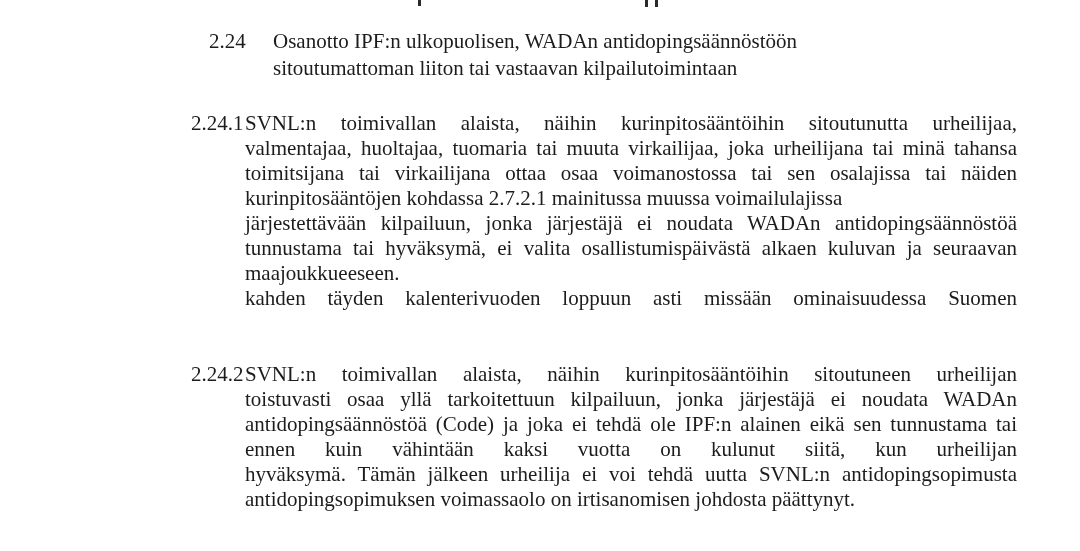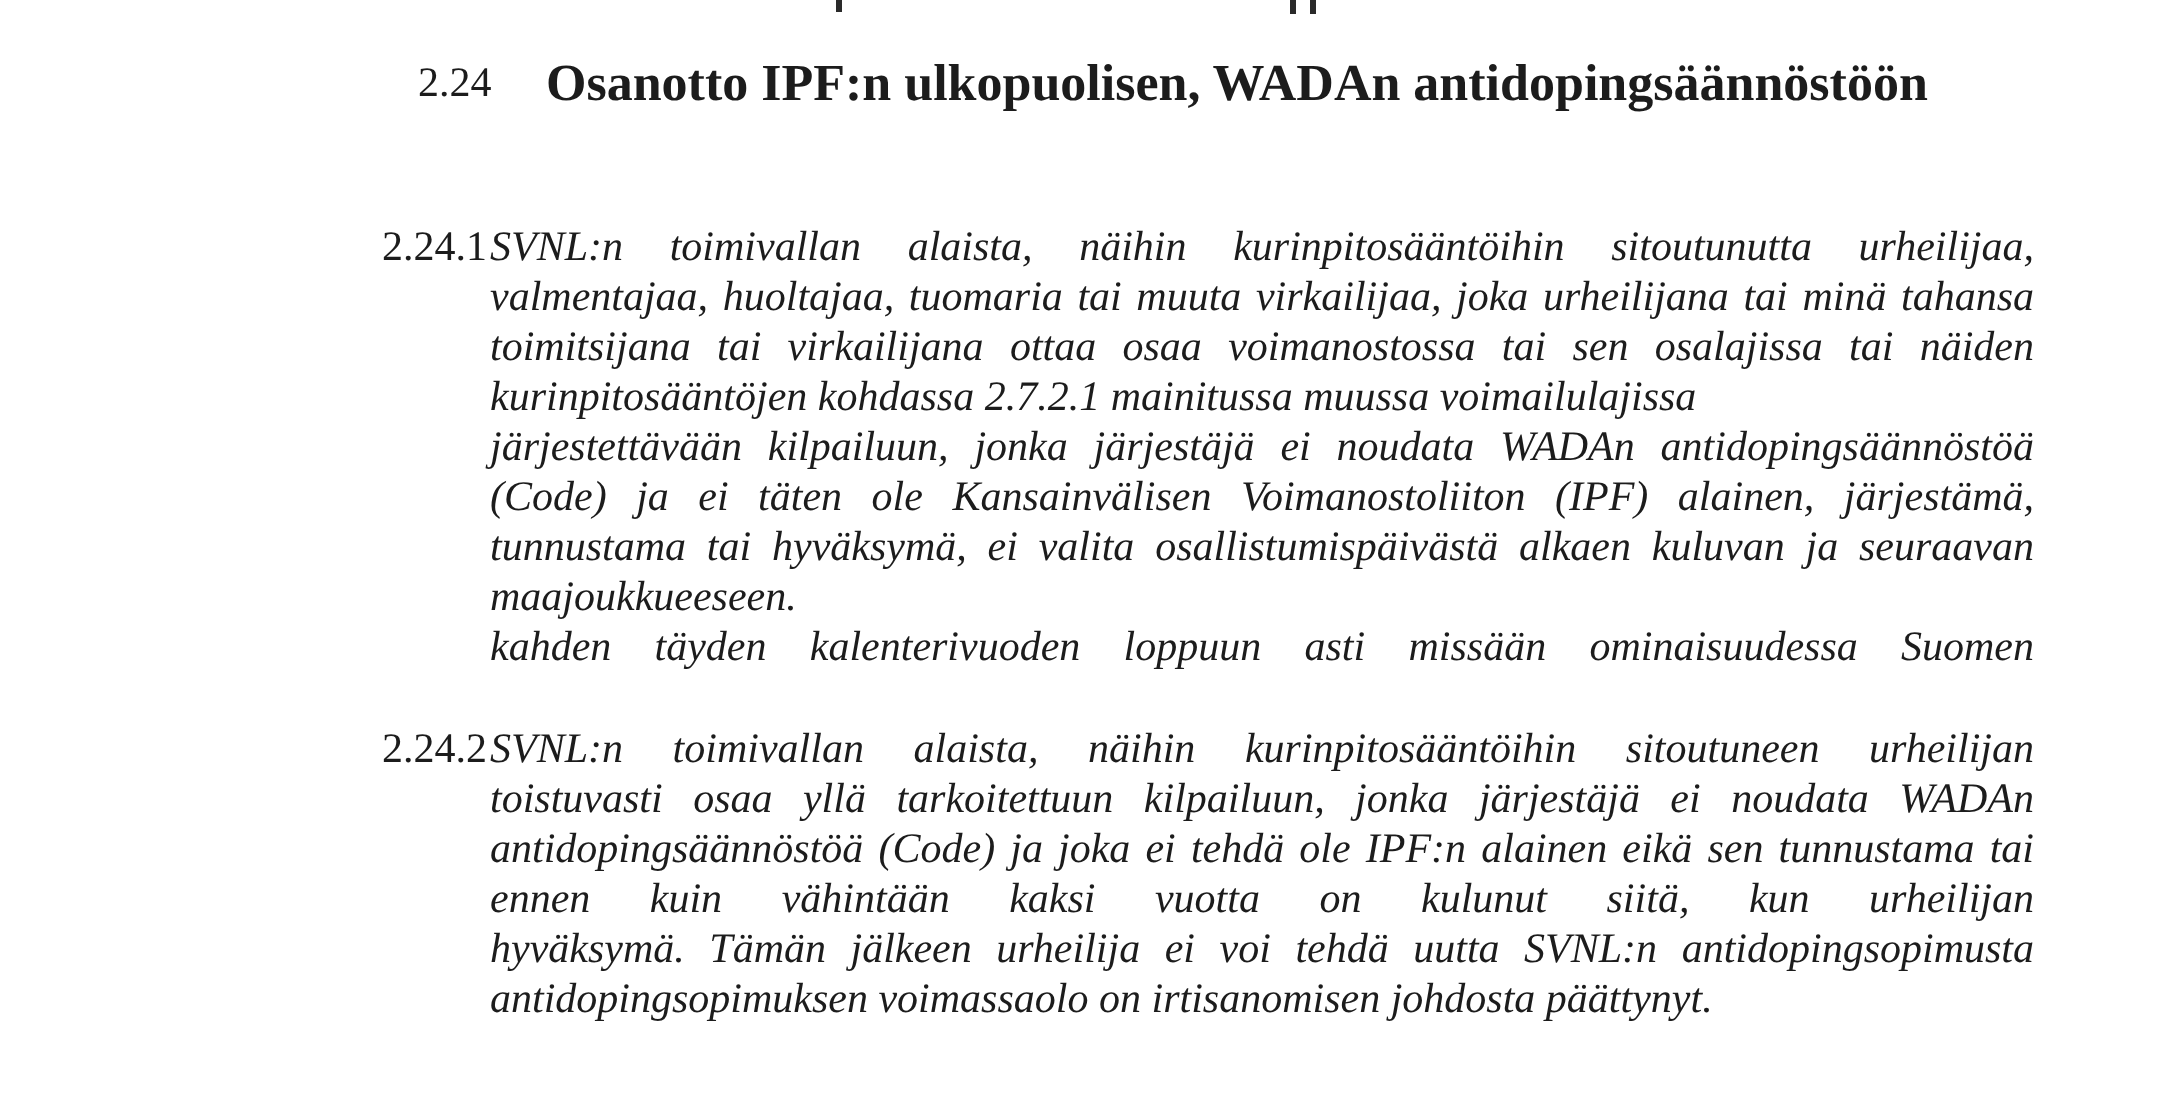--- a/index.html
+++ b/index.html
@@ -42,23 +42,23 @@
     line-height: 27px;
     font-weight: 400;
   }
   .heading-text {
     position: absolute;
     left: 273px;
     top: 0;
     width: 780px;
   }
   .hline {
-    font-size: 26px;
+    font-size: 21px;
     line-height: 27px;
-    font-weight: 700;
+    font-weight: 400;
     white-space: nowrap;
   }
 
   .clause {
     position: absolute;
     left: 0;
     width: 1080px;
   }
   .clause-1 { top: 111px; }
   .clause-2 { top: 362px; }
@@ -68,21 +68,20 @@
     top: 0;
     font-size: 21px;
     line-height: 25px;
     font-weight: 400;
   }
   .clause-text {
     position: absolute;
     left: 245px;
     top: 0;
     width: 772px;
-    font-style: italic;
   }
   .line {
     font-size: 21px;
     line-height: 25px;
     text-align: justify;
     text-align-last: justify;
     text-justify: inter-word;
     white-space: normal;
   }
   .line.flush {
@@ -96,32 +95,32 @@
 <div class="page">
 
   <div class="frag frag-1"></div>
   <div class="frag frag-2a"></div>
   <div class="frag frag-2b"></div>
 
   <div class="heading-block">
     <span class="heading-num">2.24</span>
     <div class="heading-text">
       <div class="hline">Osanotto IPF:n ulkopuolisen, WADAn antidopingsäännöstöön</div>
+      <div class="hline">sitoutumattoman liiton tai vastaavan kilpailutoimintaan</div>
     </div>
   </div>
 
   <div class="clause clause-1">
     <span class="clause-num">2.24.1</span>
     <div class="clause-text">
       <div class="line">SVNL:n toimivallan alaista, näihin kurinpitosääntöihin sitoutunutta urheilijaa,</div>
       <div class="line">valmentajaa, huoltajaa, tuomaria tai muuta virkailijaa, joka urheilijana tai minä tahansa</div>
       <div class="line">toimitsijana tai virkailijana ottaa osaa voimanostossa tai sen osalajissa tai näiden</div>
       <div class="line flush">kurinpitosääntöjen kohdassa 2.7.2.1 mainitussa muussa voimailulajissa</div>
       <div class="line">järjestettävään kilpailuun, jonka järjestäjä ei noudata WADAn antidopingsäännöstöä</div>
-      <div class="line">(Code) ja ei täten ole Kansainvälisen Voimanostoliiton (IPF) alainen, järjestämä,</div>
       <div class="line">tunnustama tai hyväksymä, ei valita osallistumispäivästä alkaen kuluvan ja seuraavan</div>
       <div class="line flush">maajoukkueeseen.</div>
       <div class="line">kahden täyden kalenterivuoden loppuun asti missään ominaisuudessa Suomen</div>
     </div>
   </div>
 
   <div class="clause clause-2">
     <span class="clause-num">2.24.2</span>
     <div class="clause-text">
       <div class="line">SVNL:n toimivallan alaista, näihin kurinpitosääntöihin sitoutuneen urheilijan</div>

